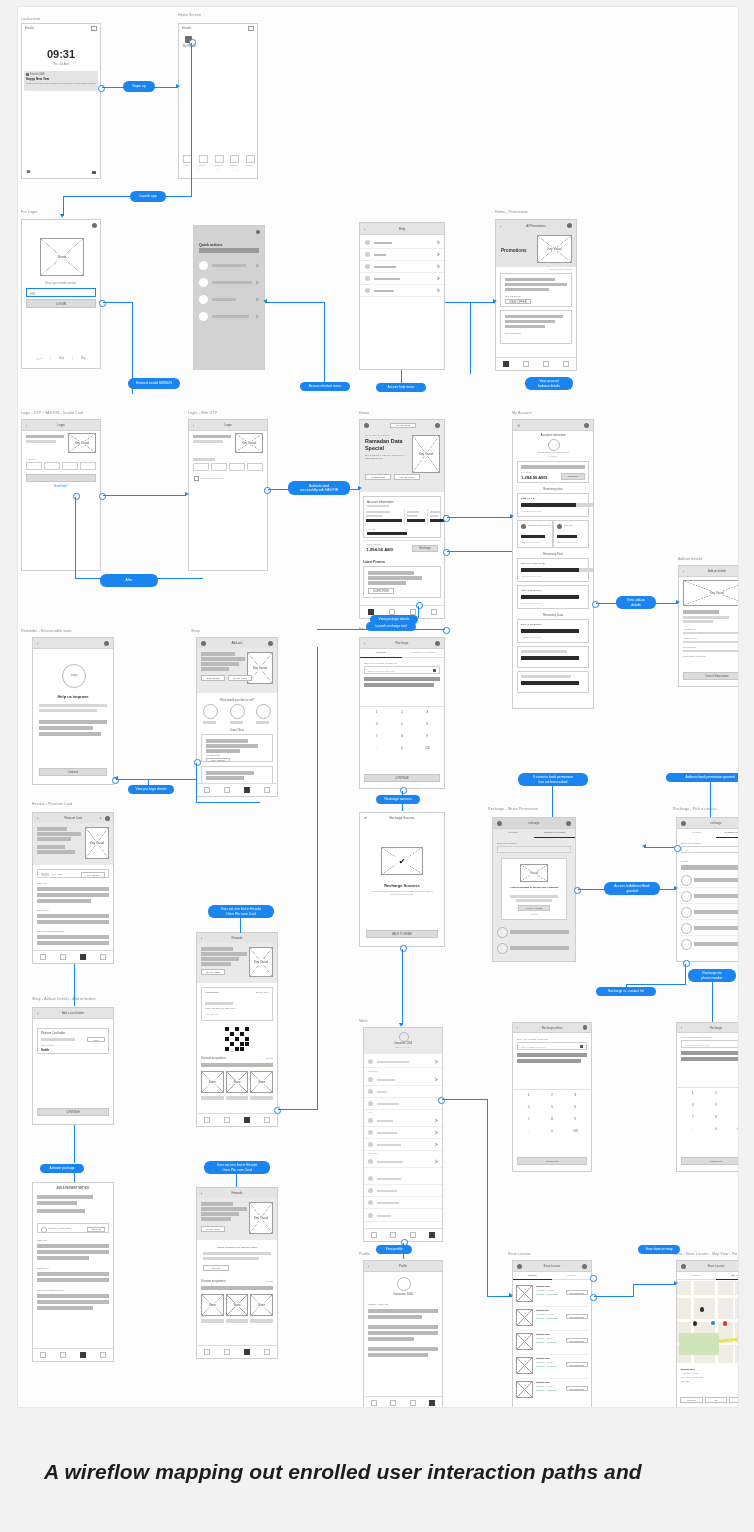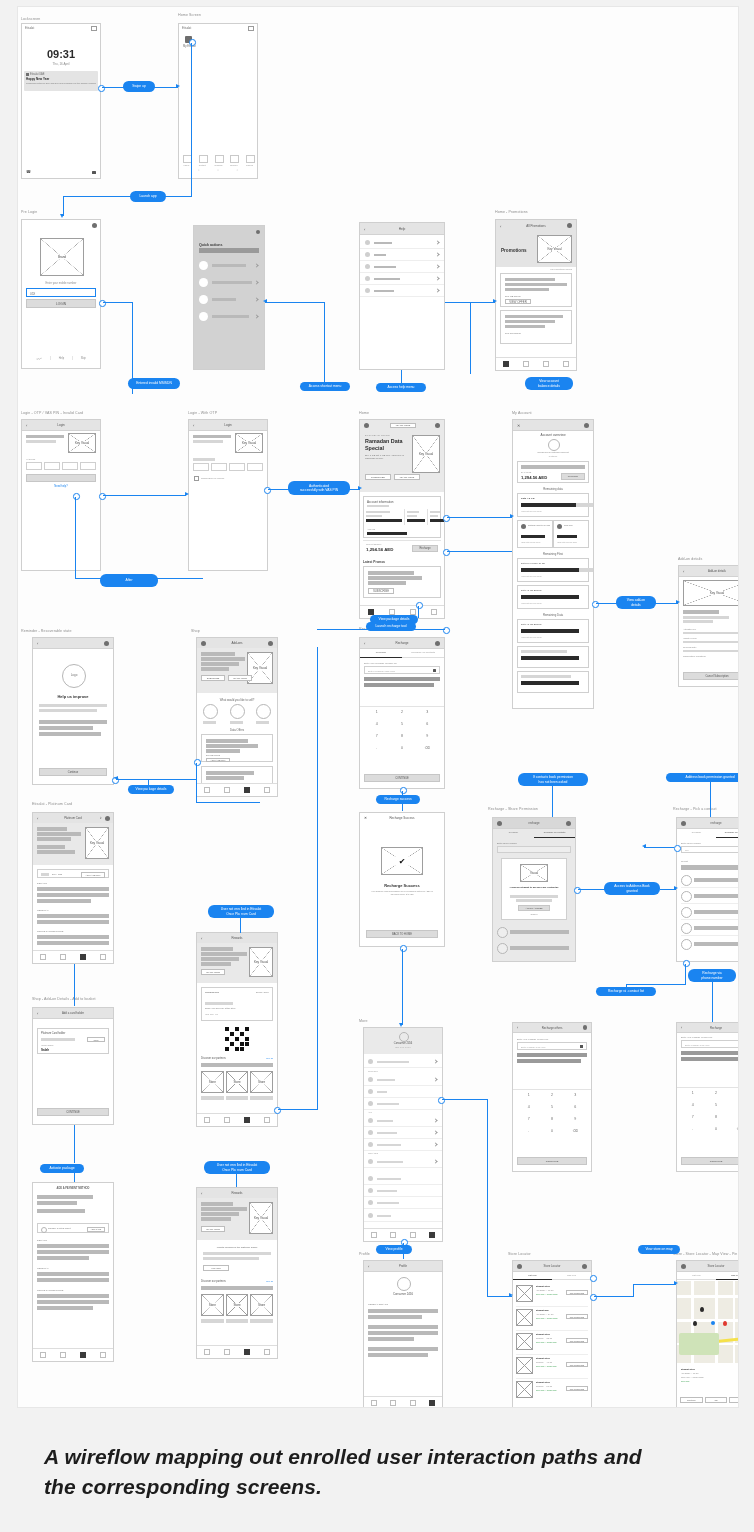--- a/index.html
+++ b/index.html
@@ -1249,16 +1249,15 @@
     <div class="ln lnv" style="left:299px;top:640px;height:462px"></div>
 
     <div class="node" style="left:425px;top:620px"></div>
     <div class="ln lnh" style="left:299px;top:622px;width:128px"></div>
     <div class="pill" style="left:348px;top:615px;width:50px;height:9px">Launch recharge tool</div>
 
   </div>
 
   <div id="caption">
     <div>A wireflow mapping out enrolled user interaction paths and</div>
-    <div>the corresponding screens.</div>
   </div>
 
 </div>
 
 </body></html>

